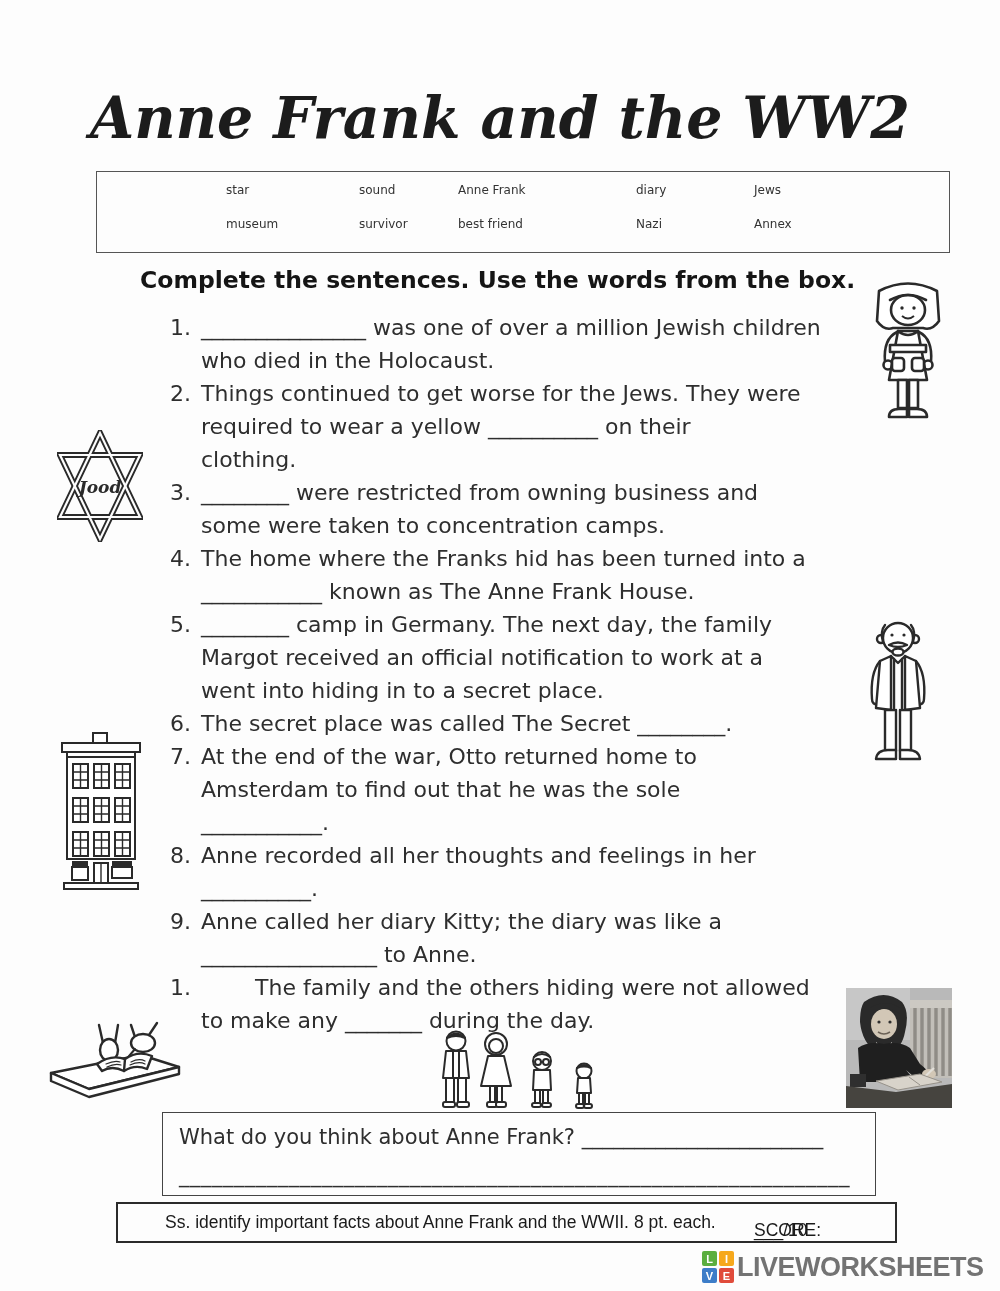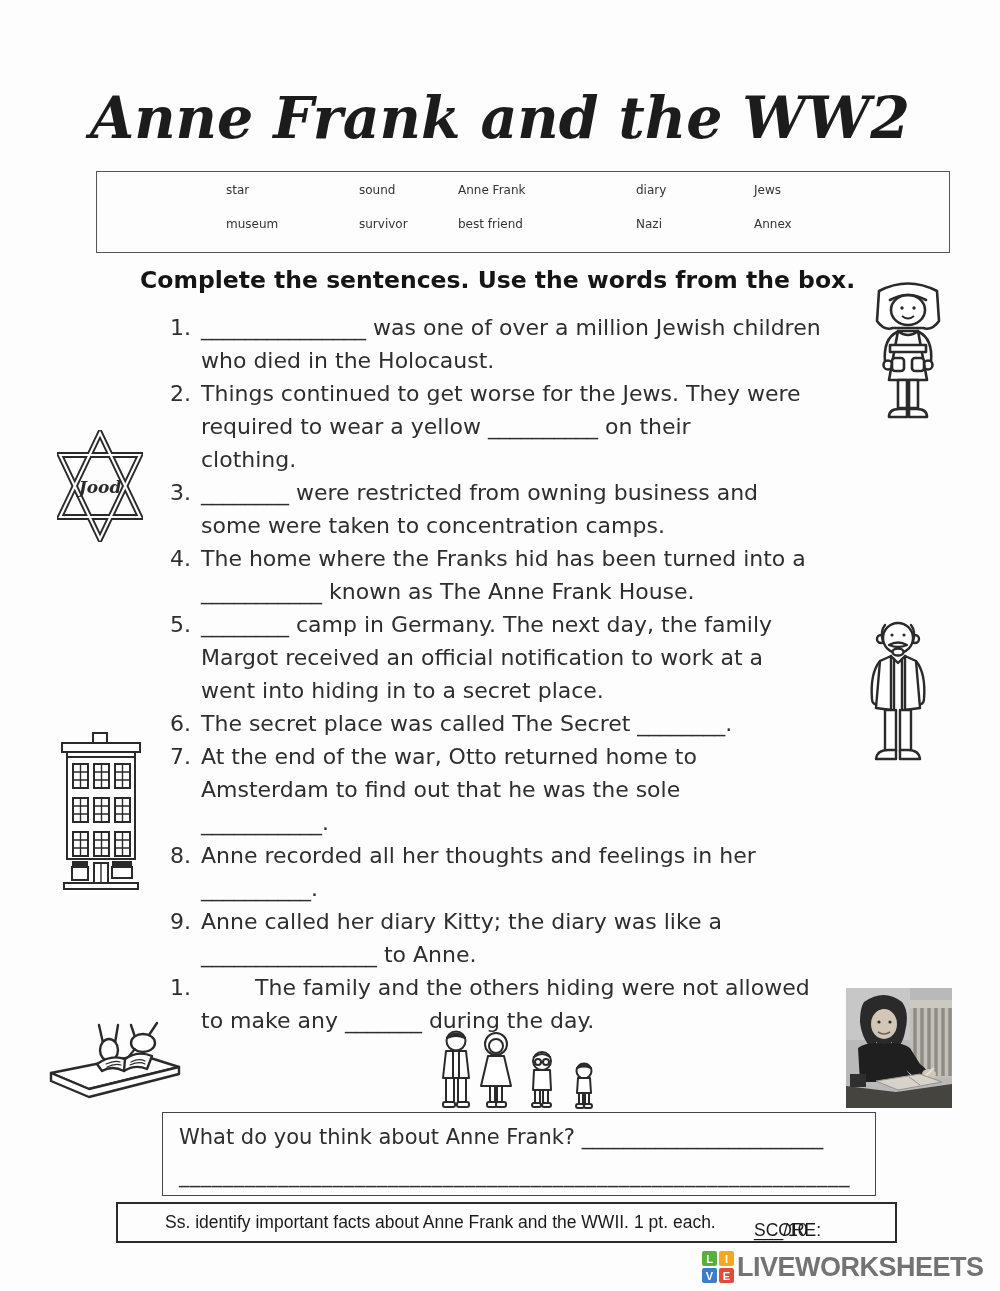--- a/index.html
+++ b/index.html
@@ -359,21 +359,21 @@
 
   <div class="reflect-box">
     <div class="reflect-line1">
       <span>What do you think about Anne Frank? </span><span>_______________________</span>
     </div>
     <div class="reflect-line2">_____________________________________________________________</div>
   </div>
 
   <div class="footer-box">
     <span class="f-obj">Ss. identify important facts about Anne Frank and the WWII.</span>
-    <span class="f-pts">1 pt. each.</span>
+    <span class="f-pts">8 pt. each.</span>
     <span class="f-score">
       <span>SCORE: </span>
         <span>___/10</span>
     </span>
   </div>
 
   <div class="logo">
     <div class="logo-grid">
       <span class="tile t0">L</span>
       <span class="tile t1">I</span>

